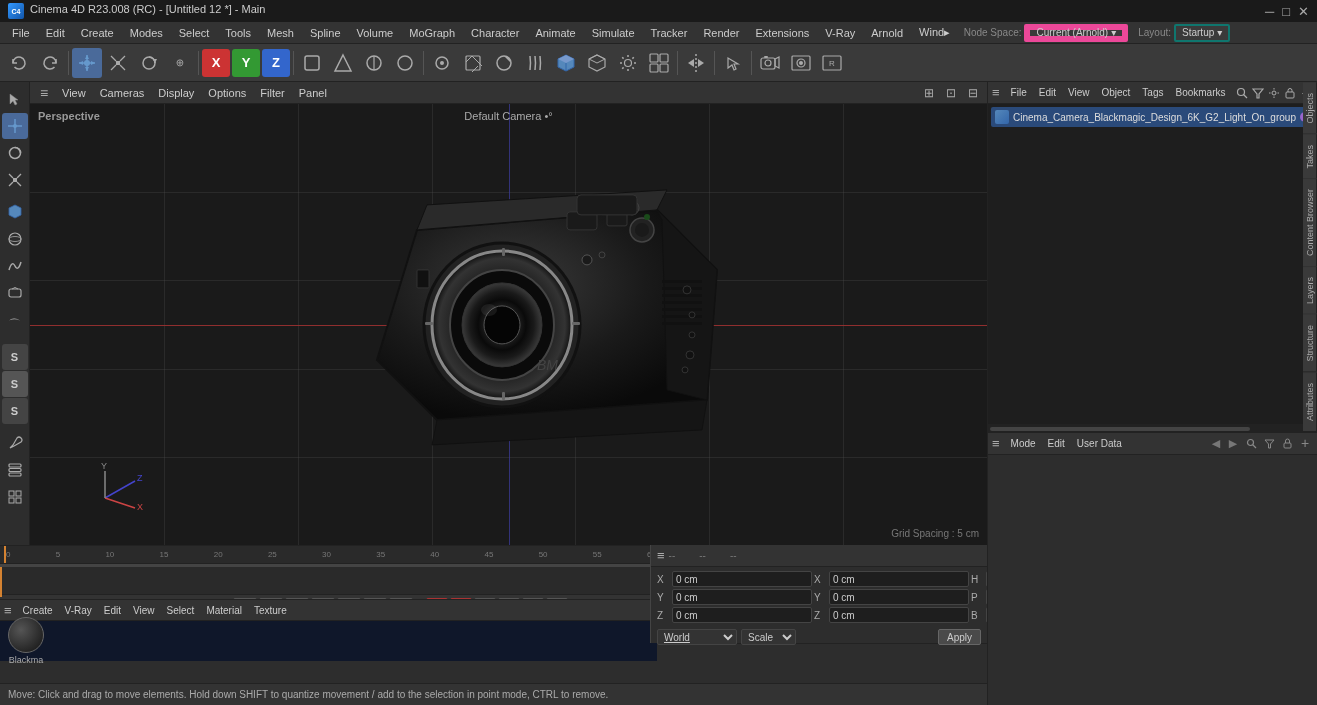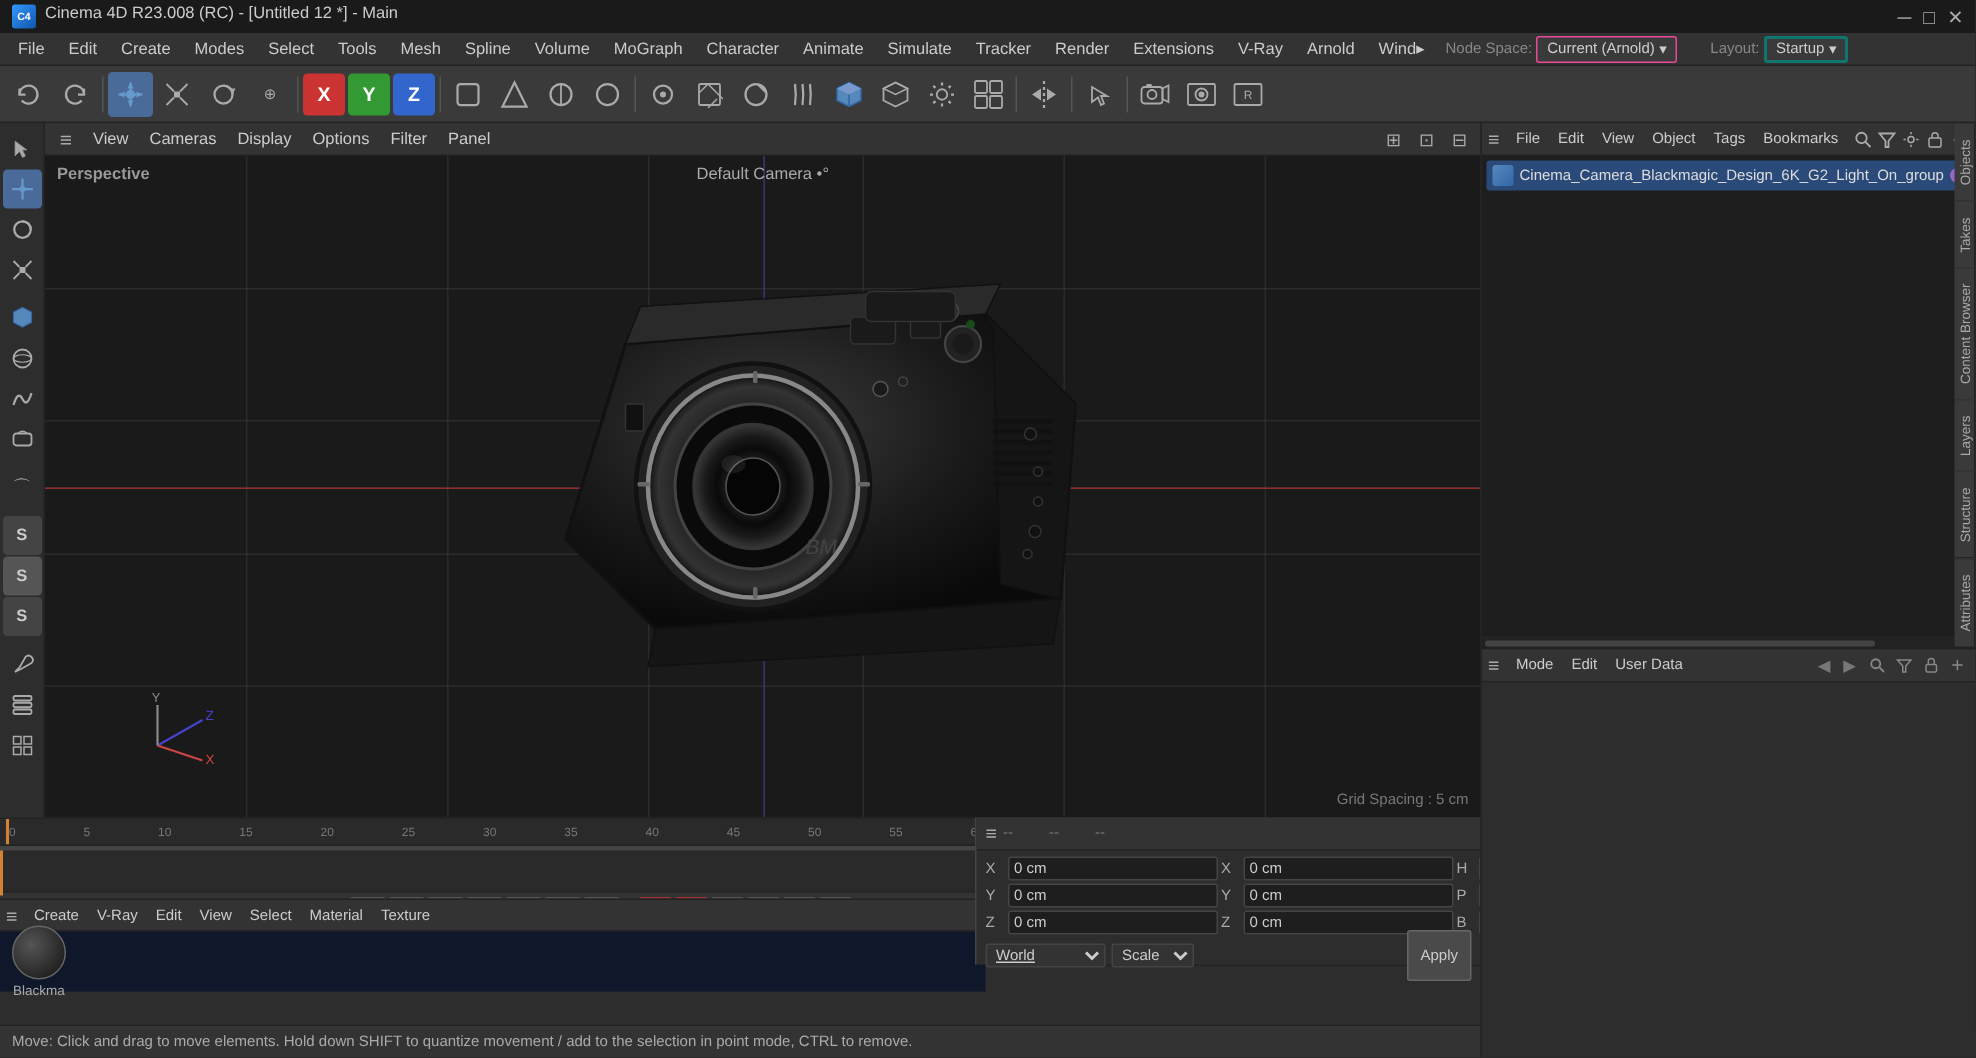--- a/index.html
+++ b/index.html
@@ -113,21 +113,21 @@
     .coord-select {
       height: 16px;
       background: #333;
       border: 1px solid #444;
       color: #ccc;
       font-size: 10px;
       padding: 0 2px;
       border-radius: 2px;
     }
     .apply-btn {
-      height: 34px;
+      height: 16px;
       background: #4a4a4a;
       border: 1px solid #666;
       color: #ccc;
       font-size: 10px;
       padding: 0 8px;
       border-radius: 2px;
       cursor: pointer;
     }
 
     
@@ -300,25 +300,25 @@
     <span class="menu-item">Character</span>
     <span class="menu-item">Animate</span>
     <span class="menu-item">Simulate</span>
     <span class="menu-item">Tracker</span>
     <span class="menu-item">Render</span>
     <span class="menu-item">Extensions</span>
     <span class="menu-item">V-Ray</span>
     <span class="menu-item">Arnold</span>
     <span class="menu-item">Wind▸</span>
     <span style="margin-left:6px;font-size:10px;color:#888;">Node Space:</span>
-    <div style="margin-left:3px;height:18px;background:#3a3a3a;border:1px solid #ec4899;color:#ccc;font-size:10px;padding:0 6px;border-radius:2px;display:flex;align-items:center;gap:3px;cursor:pointer;">
+    <div style="margin-left:3px;height:18px;background:#3a3a3a;border:6px solid #ec4899;color:#ccc;font-size:10px;padding:0 6px;border-radius:2px;display:flex;align-items:center;gap:3px;cursor:pointer;">
       <span>Current (Arnold)</span>
       <span>▾</span>
     </div>
-    <span style="margin-left:22px;font-size:10px;color:#888;">Layout:</span>
+    <span style="margin-left:10px;font-size:10px;color:#888;">Layout:</span>
     <div style="margin-left:3px;height:18px;background:#3a3a3a;border:2px solid #0f766e;color:#ccc;font-size:10px;padding:0 6px;border-radius:2px;display:flex;align-items:center;gap:3px;cursor:pointer;">
       <span>Startup</span>
       <span>▾</span>
     </div>
   </div>
 
   <div style="position:absolute;top:44px;left:0;right:0;height:38px;background:#3a3a3a;display:flex;align-items:center;padding:0 4px;gap:1px;border-bottom:1px solid #222;z-index:100;">
 
     <div class="tb-btn" title="Undo">
       <svg width="18" height="18" viewBox="0 0 18 18">

